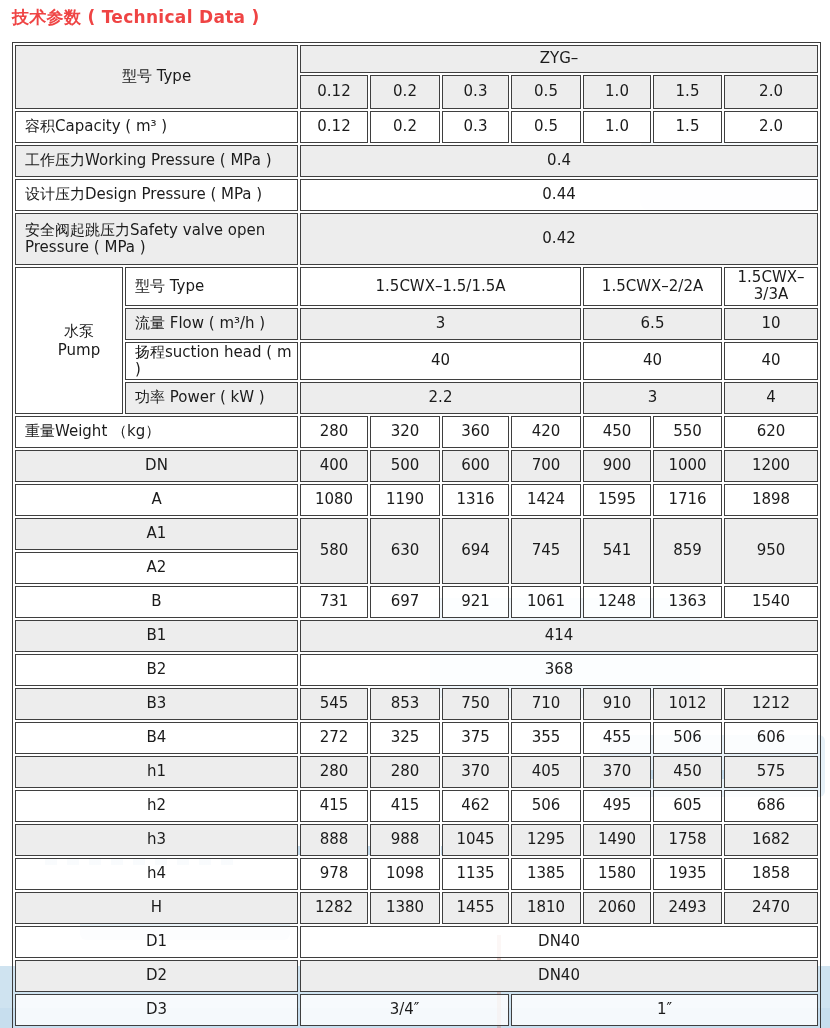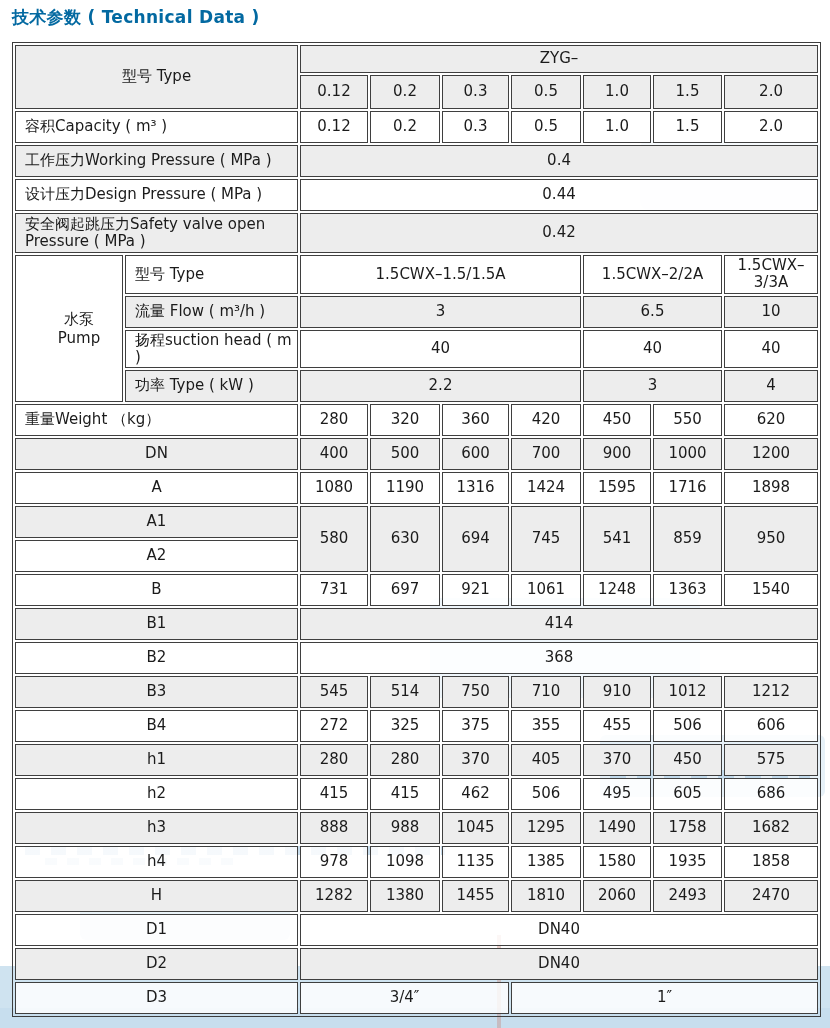--- a/index.html
+++ b/index.html
@@ -19,37 +19,37 @@
     background:repeating-linear-gradient(90deg,#a9cbe4 0 12px,transparent 12px 22px);}
   .wm-dashes3{left:610px;top:770px;width:200px;height:9px;opacity:.5;
     background:repeating-linear-gradient(90deg,#9ec4e0 0 16px,transparent 16px 27px);}
   .wm-blob1{left:600px;top:735px;width:225px;height:62px;background:#d7e8f4;opacity:.6;border-radius:6px;}
   .wm-blob2{left:430px;top:598px;width:270px;height:100px;background:#dcecf6;opacity:.45;border-radius:8px;}
   .wm-blob3{left:80px;top:898px;width:210px;height:42px;background:#d8e9f4;opacity:.5;border-radius:6px;}
   .wm-blob4{left:640px;top:140px;width:180px;height:70px;background:#eef6fb;opacity:.5;border-radius:8px;}
   .wm-redline{left:497px;top:935px;width:4px;height:93px;background:#c67f6f;opacity:.35;}
 
   .title{position:absolute;left:12px;top:6px;margin:0;z-index:2;
-    font-size:17px;font-weight:bold;color:#0369a1;letter-spacing:.3px;}
+    font-size:17px;font-weight:bold;color:#ef4444;letter-spacing:.3px;}
 
   table.tech{
     position:absolute;left:12px;top:42px;width:807px;z-index:1;
     table-layout:fixed;border-collapse:separate;border-spacing:2px;
     background:transparent;border:1px solid #3d3d3d;
   }
   td,th{
     box-sizing:border-box;border:1px solid #3f3f3f;
     font-size:15px;font-weight:normal;color:#1b1b1b;
     text-align:center;vertical-align:middle;padding:1px 4px;
     overflow:hidden;line-height:1.15;
   }
   tr{height:32px;}
   tr.hr1{height:28px;}
   tr.hr2{height:34px;}
-  tr.tall{height:40px;}
+  tr.tall{height:52px;}
   .g{background:#ededed;}                      
   .w{background:rgba(255,255,255,0.82);}       
   .left{text-align:left;padding-left:9px;}
   .pre{white-space:pre-line;}
   .pumpgrp{line-height:1.25;padding-left:24px;}
 </style>
 </head>
 <body>
 
 <div class="page">
@@ -141,21 +141,21 @@
         <td class="g" colspan="2">6.5</td>
         <td class="g">10</td>
       </tr>
       <tr>
         <td class="w left">扬程suction head ( m )</td>
         <td class="w" colspan="4">40</td>
         <td class="w" colspan="2">40</td>
         <td class="w">40</td>
       </tr>
       <tr>
-        <td class="g left">功率 Type ( kW )</td>
+        <td class="g left">功率 Power ( kW )</td>
         <td class="g" colspan="4">2.2</td>
         <td class="g" colspan="2">3</td>
         <td class="g">4</td>
       </tr>
 
       <tr>
         <td class="w left" colspan="2">重量Weight （kg）</td>
         <td class="w">280</td>
         <td class="w">320</td>
         <td class="w">360</td>
@@ -217,21 +217,21 @@
         <td class="g" colspan="7">414</td>
       </tr>
       <tr>
         <td class="w" colspan="2">B2</td>
         <td class="w" colspan="7">368</td>
       </tr>
 
       <tr>
         <td class="g" colspan="2">B3</td>
         <td class="g">545</td>
-        <td class="g">514</td>
+        <td class="g">853</td>
         <td class="g">750</td>
         <td class="g">710</td>
         <td class="g">910</td>
         <td class="g">1012</td>
         <td class="g">1212</td>
       </tr>
       <tr>
         <td class="w" colspan="2">B4</td>
         <td class="w">272</td>
         <td class="w">325</td>

